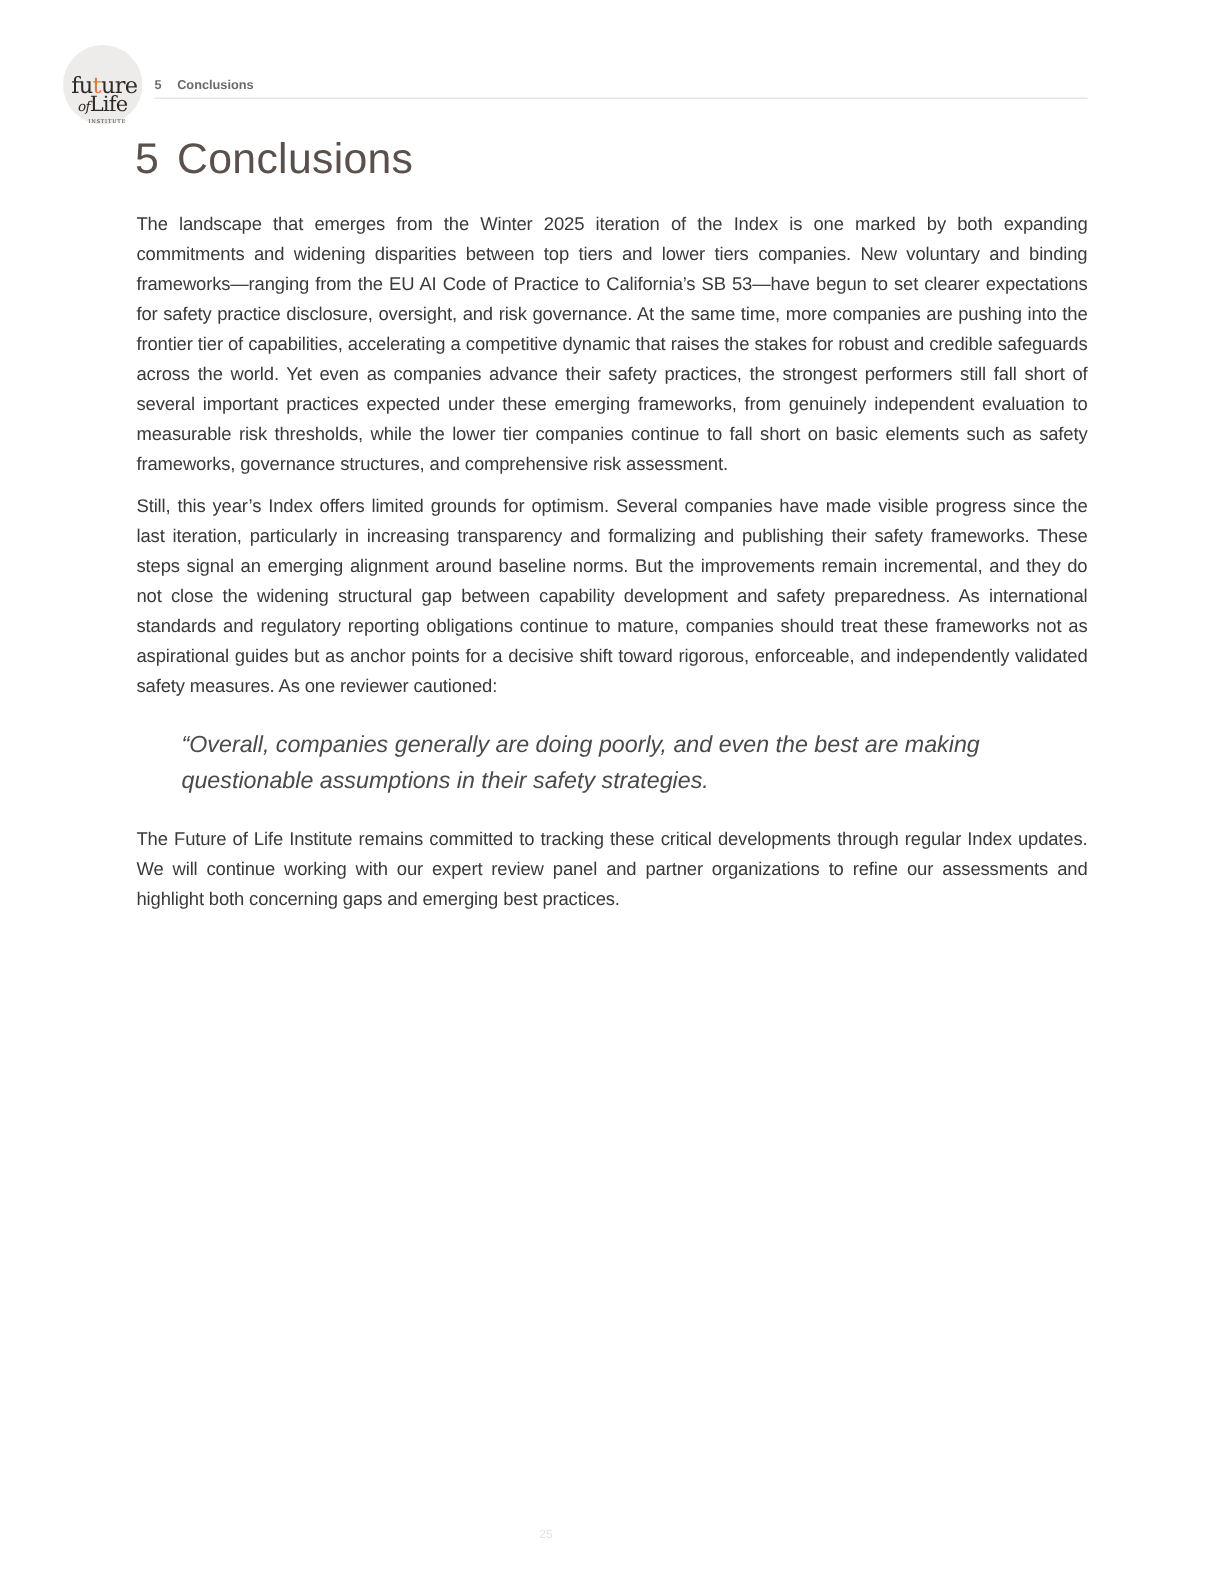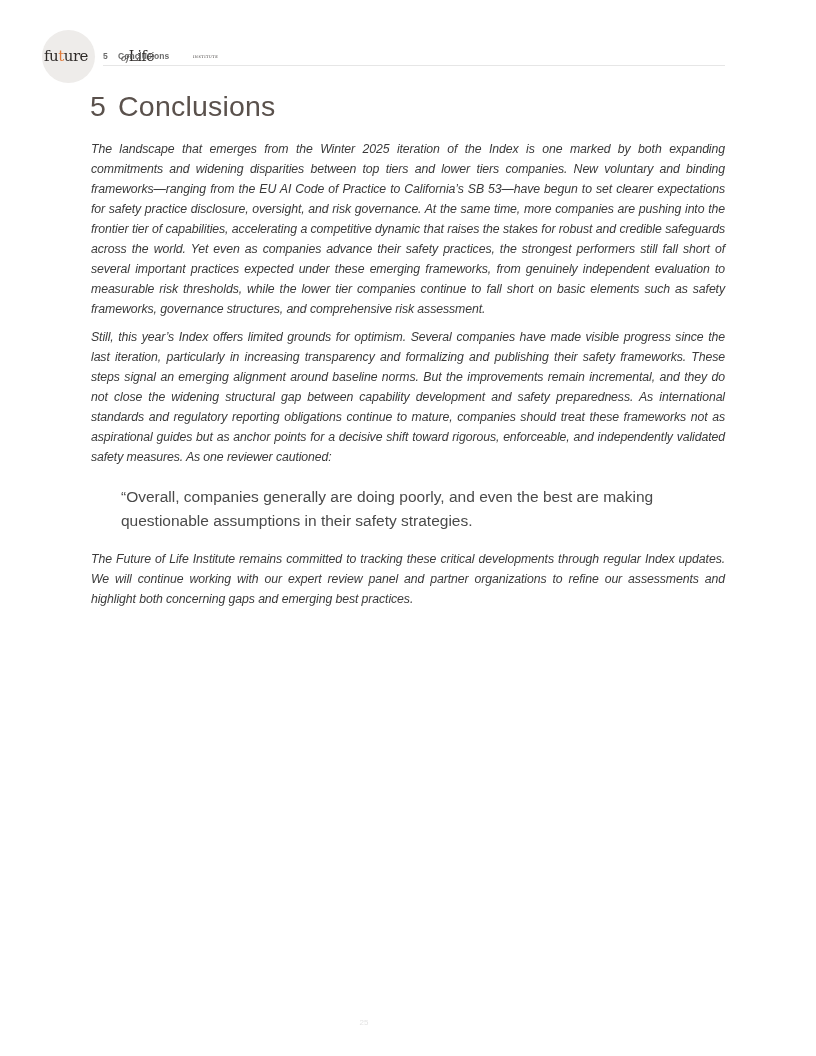--- a/index.html
+++ b/index.html
@@ -1,21 +1,21 @@
 <!DOCTYPE html>
 <html><head>
   <meta charset="utf-8">
   <style>
     html, body { margin: 0; padding: 0; background: #ffffff; }
     body { width: 816px; height: 1056px; position: relative; overflow: hidden; font-family: "Liberation Sans", sans-serif; color: #3a3a3a; }
 
     .logo {
       position: absolute; left: 42px; top: 30px; width: 53px; height: 53px;
       border-radius: 50%; background: #eeecea;
-      display: flex; flex-direction: row; align-items: center; justify-content: flex-start; gap: 33px;
+      display: flex; flex-direction: column; align-items: center; justify-content: flex-end;
     }
     .logo .l1 { font-family: "DejaVu Serif", serif; font-size: 15px; line-height: 13px; color: #2e2a28; letter-spacing: -0.5px; margin-left: 2px; }
     .logo .l1 .flame { color: #e07a3a; }
     .logo .l2 { font-family: "DejaVu Serif", serif; font-size: 14px; line-height: 12px; color: #2e2a28; letter-spacing: -0.5px; margin-left: 0; }
     .logo .l2 i { font-size: 9px; }
     .logo .l3 { font-family: "DejaVu Serif", serif; font-size: 3.5px; letter-spacing: 0.5px; color: #2e2a28; margin-top: 1px; margin-left: 6px; }
 
     .running-head {
       position: absolute; left: 103px; top: 51px; font-size: 8.5px; font-weight: bold; color: #6b6b6b;
     }
@@ -25,24 +25,24 @@
     .title {
       position: absolute; left: 90px; top: 90px; margin: 0;
       font-family: "Liberation Sans", sans-serif; font-weight: normal;
       font-size: 28.5px; color: #5a514c; letter-spacing: 0.2px;
     }
     .title .num { margin-right: 12px; }
 
     .content { position: absolute; left: 91px; top: 139px; width: 634px; }
     .para {
       margin: 0 0 8px 0; font-size: 12.3px; line-height: 20px; text-align: justify;
-      color: #3a3a3a; letter-spacing: -0.1px; font-style: italic;
+      color: #3a3a3a; letter-spacing: -0.1px;
     }
     .quote {
-      margin: 18px 0 16px 30px; font-size: 15.5px; line-height: 24px; 
+      margin: 18px 0 16px 30px; font-size: 15.5px; line-height: 24px; font-style: italic;
       color: #4a4a4a; width: 590px;
     }
 
     .page-number {
       position: absolute; left: 0; width: 728px; top: 1018px; text-align: center;
       font-size: 8px; color: #e4e4e4;
     }
   </style>
 </head>
 <body>

